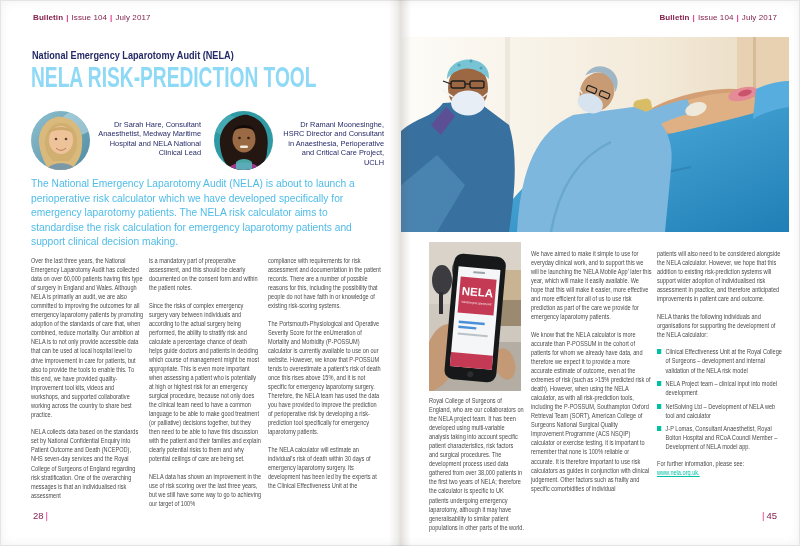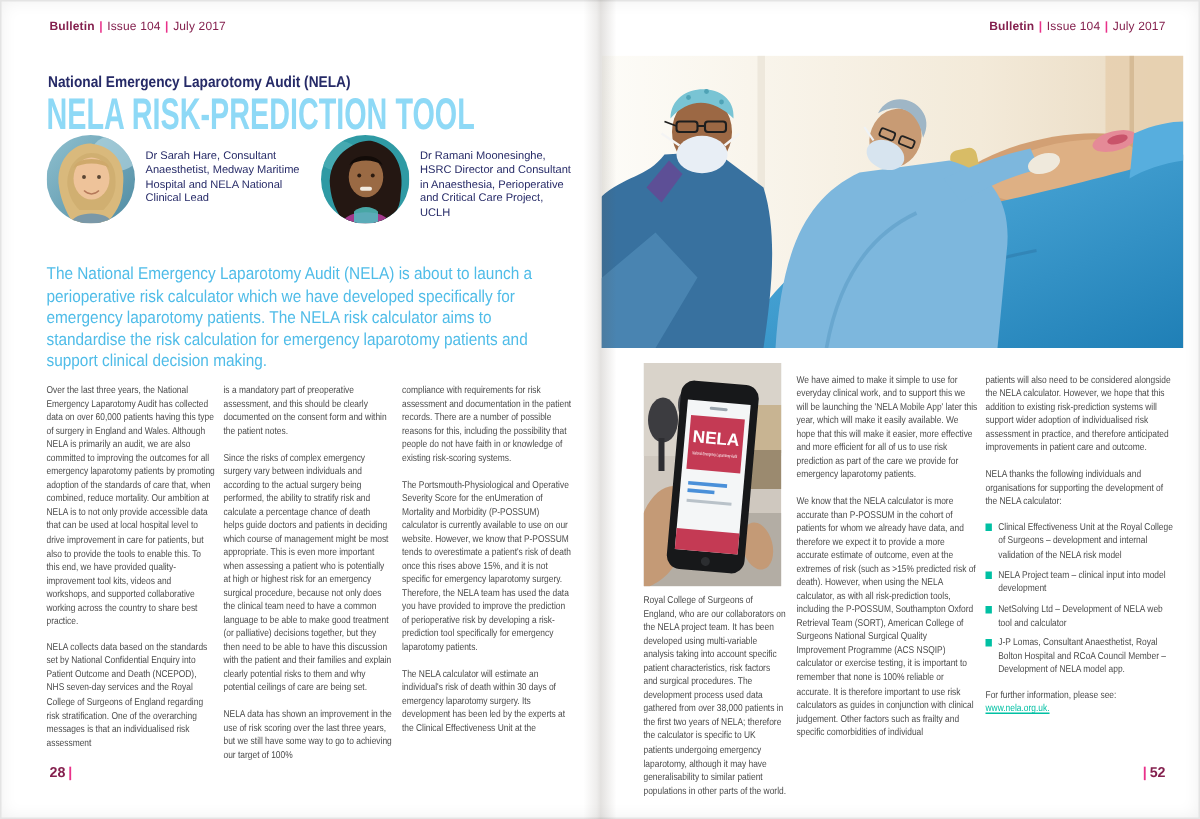--- a/index.html
+++ b/index.html
@@ -14,21 +14,21 @@
   .pagehead{position:absolute;top:13px;font-size:8px;color:#84204e;letter-spacing:0.1px;white-space:nowrap;}
   .pagehead.lh{left:33px;} .pagehead.rh{right:23px;text-align:right;}
   .pagehead .mast{font-weight:bold;}
   .pagehead .sep{color:#e9318a;margin:0 3px;font-weight:bold;}
 
   .kicker{position:absolute;left:32px;top:49px;margin:0;font-size:10.5px;font-weight:bold;color:#262a67;
           white-space:nowrap;transform:scaleX(0.87);transform-origin:left top;}
   .headline{position:absolute;left:31px;top:60px;margin:0;font-size:29.5px;font-weight:bold;color:#8ed9f6;
             letter-spacing:0px;white-space:nowrap;transform:scaleX(0.65);transform-origin:left top;}
 
-  .author{position:absolute;top:90px;display:flex;}
+  .author{position:absolute;top:111px;display:flex;text-align:right;}
   .author.a1{left:31px;} .author.a2{left:214px;}
   .avatar{width:59px;height:59px;border-radius:50%;overflow:hidden;flex:none;}
   .avatar svg{display:block;}
   .caption{width:104px;margin:0 0 0 7px;padding-top:9px;font-size:7.4px;line-height:9.4px;color:#262a67;}
 
   .standfirst{position:absolute;left:31px;top:176px;width:384px;margin:0;font-size:11.4px;line-height:14.6px;
               color:#4fbce8;transform:scaleX(0.9);transform-origin:left top;}
 
   .bodycol{position:absolute;color:#4b4b4b;font-size:6.6px;line-height:9.05px;
            transform:scaleX(0.85);transform-origin:left top;}
@@ -39,21 +39,21 @@
   .colR1{left:29px;top:396px;width:112px;}
   .colR2{left:131px;top:249px;width:142px;}
   .colR3{left:257px;top:249px;width:147px;}
 
   .acks{list-style:none;margin:0 0 8px 0;padding:0;}
   .ack{display:flex;margin:0 0 4.5px 0;}
   .bullet{width:5px;height:5px;background:#00c0a3;margin:2px 5px 0 0;flex:none;}
   .further{margin:0;}
   .link{color:#00c0a3;text-decoration:underline;cursor:pointer;}
 
-  .pagenum{position:absolute;top:510px;font-size:9.5px;font-weight:bold;color:#84204e;}
+  .pagenum{position:absolute;top:510px;font-size:9.5px;font-weight:normal;color:#84204e;}
   .pagenum .sep{color:#e9318a;margin:0 2px;}
   .pn-left{left:33px;} .pn-right{right:23px;}
 
   .photo{position:absolute;margin:0;overflow:hidden;}
   .photo svg{display:block;}
   .surgery{left:1px;top:37px;width:388px;height:195px;}
   .phonefig{left:29px;top:242px;width:92px;height:149px;}
 </style>
 </head>
 <body>
@@ -264,18 +264,18 @@
             <span>J-P Lomas, Consultant Anaesthetist, Royal Bolton Hospital and RCoA Council Member – Development of NELA model app.</span>
           </li>
       </ul>
       <p class="further">
         <span>For further information, please see:</span><br>
         <a class="link" href="#">www.nela.org.uk.</a>
       </p>
     </div>
 
     <div class="pagenum pn-right">
-      <span class="sep">|</span><span>52</span>
+      <span class="sep">|</span><span>45</span>
     </div>
   </section>
 
   <div class="spine"></div>
 </div>
 
 </body></html>

